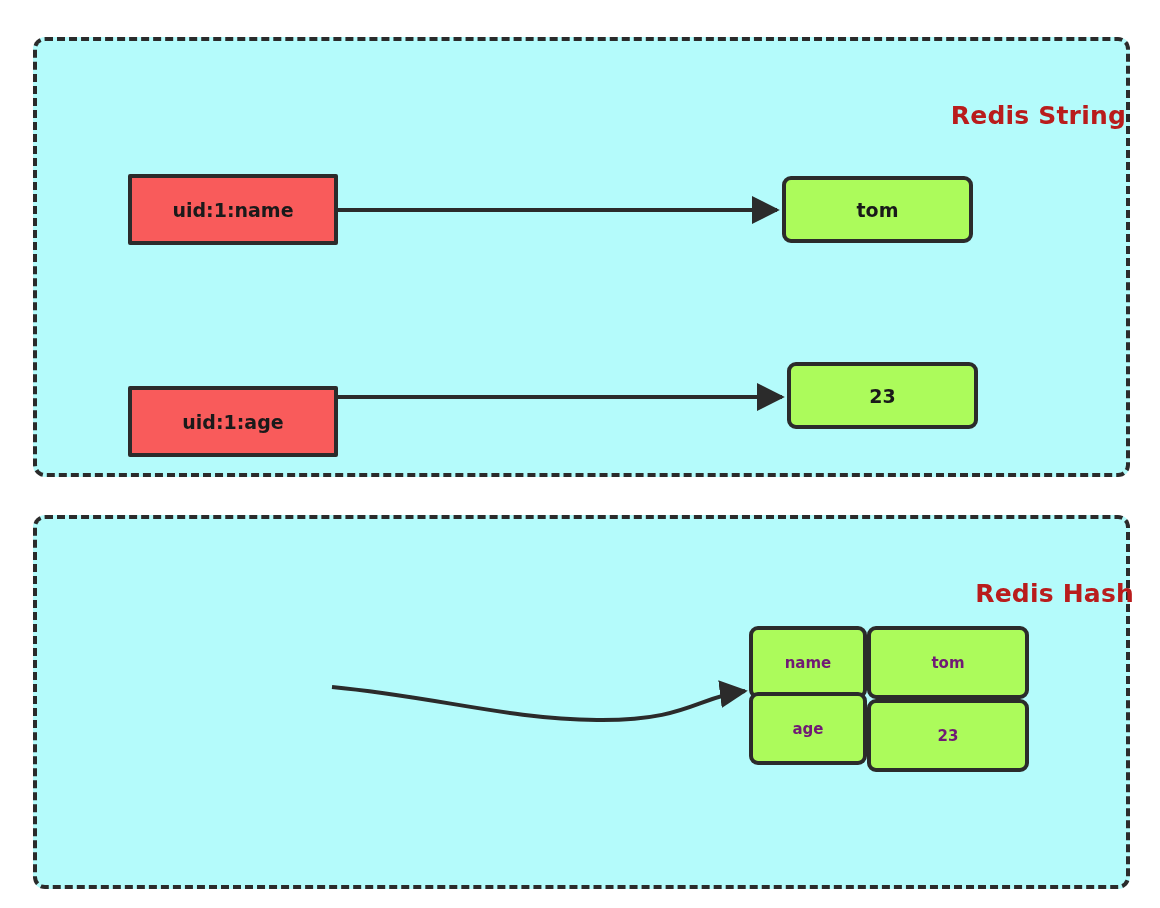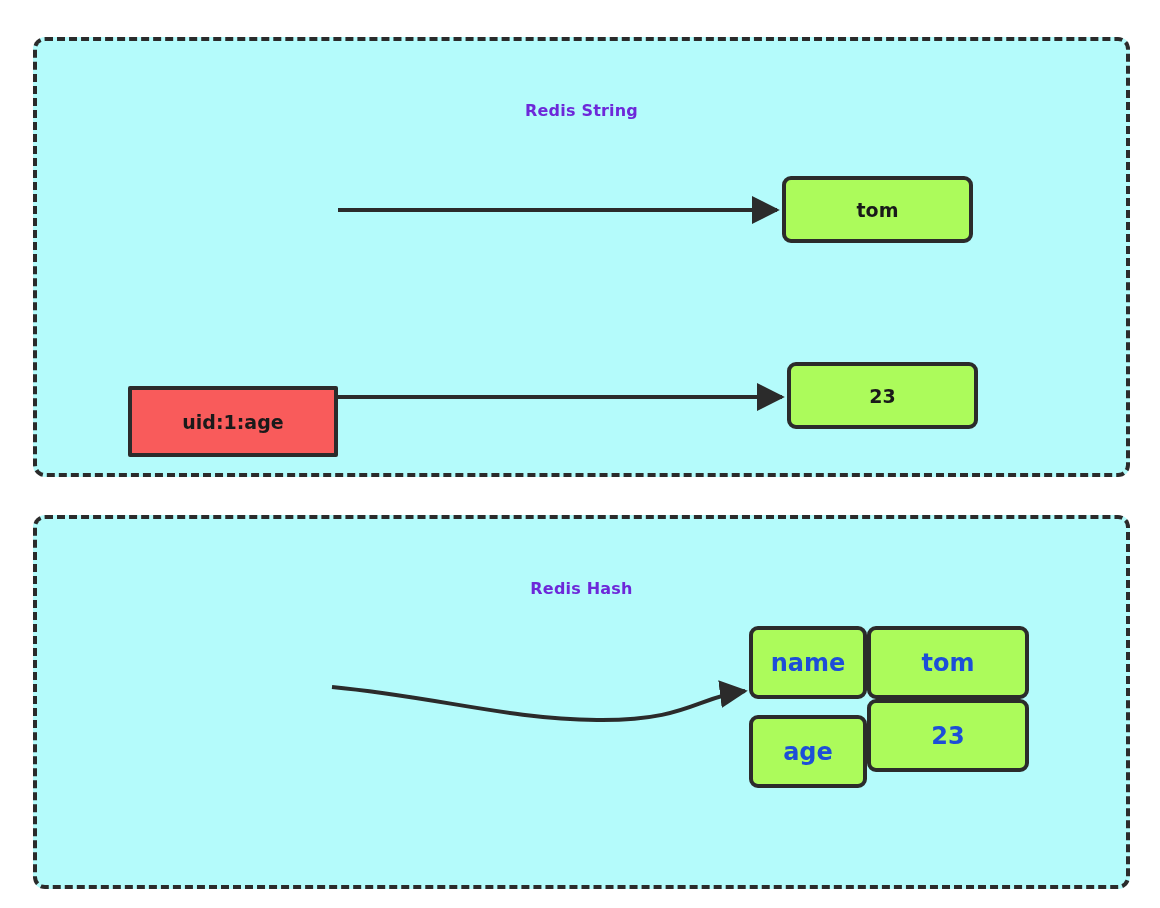--- a/index.html
+++ b/index.html
@@ -40,28 +40,28 @@
   #panel-hash {
     left: 33px;
     top: 515px;
     width: 1097px;
     height: 374px;
   }
 
   .panel-title {
     position: absolute;
     width: 100%;
-    text-align: center;
-    font-size: 16px;
+    text-align: right;
+    font-size: 25px;
     font-weight: bold;
-    color: #6d28d9;
+    color: #b91c1c;
     letter-spacing: 0.2px;
   }
   #title-string { top: 60px; left: 0; }
-  #title-hash   { top: 60px; left: 0; }
+  #title-hash   { top: 60px; left: 8px; }
 
   .key-box {
     position: absolute;
     background: #f95b5b;
     border: 4px solid #2b2b2b;
     border-radius: 2px;
     box-sizing: border-box;
     display: flex;
     align-items: center;
     justify-content: center;
@@ -103,46 +103,47 @@
   }
   .hash-cell {
     position: absolute;
     background: #acfb5b;
     border: 4px solid #2b2b2b;
     border-radius: 9px;
     box-sizing: border-box;
     display: flex;
     align-items: center;
     justify-content: center;
-    font-size: 24px;
+    font-size: 15px;
     font-weight: bold;
-    color: #1d4ed8;
+    color: #701a75;
   }
   #hash-cell-name  { left: 0px;   top: 0px;  width: 118px; height: 73px; }
   #hash-cell-tom   { left: 118px; top: 0px;  width: 162px; height: 73px; }
-  #hash-cell-age   { left: 0px;   top: 89px; width: 118px; height: 73px; text-align: right; }
+  #hash-cell-age   { left: 0px;   top: 66px; width: 118px; height: 73px; text-align: right; }
   #hash-cell-23    { left: 118px; top: 73px; width: 162px; height: 73px; }
 
   .connector-layer {
     position: absolute;
     left: 0; top: 0;
     width: 1160px;
     height: 908px;
     pointer-events: none;
   }
 </style>
 </head>
 <body>
 
 <div id="diagram-root">
 
   <div class="panel" id="panel-string">
 
     <div class="panel-title" id="title-string">Redis String</div>
 
+    <div class="key-box" id="key-uid-name">uid:1:name</div>
 
     <div class="val-box" id="val-tom">tom</div>
 
     <div class="key-box" id="key-uid-age">uid:1:age</div>
 
     <div class="val-box" id="val-23">23</div>
 
     <svg class="connector-layer" width="1097" height="440">
       <defs>
         <marker id="arrowA" viewBox="0 0 10 10" refX="9" refY="5" markerWidth="7" markerHeight="7" orient="auto-start-reverse">

